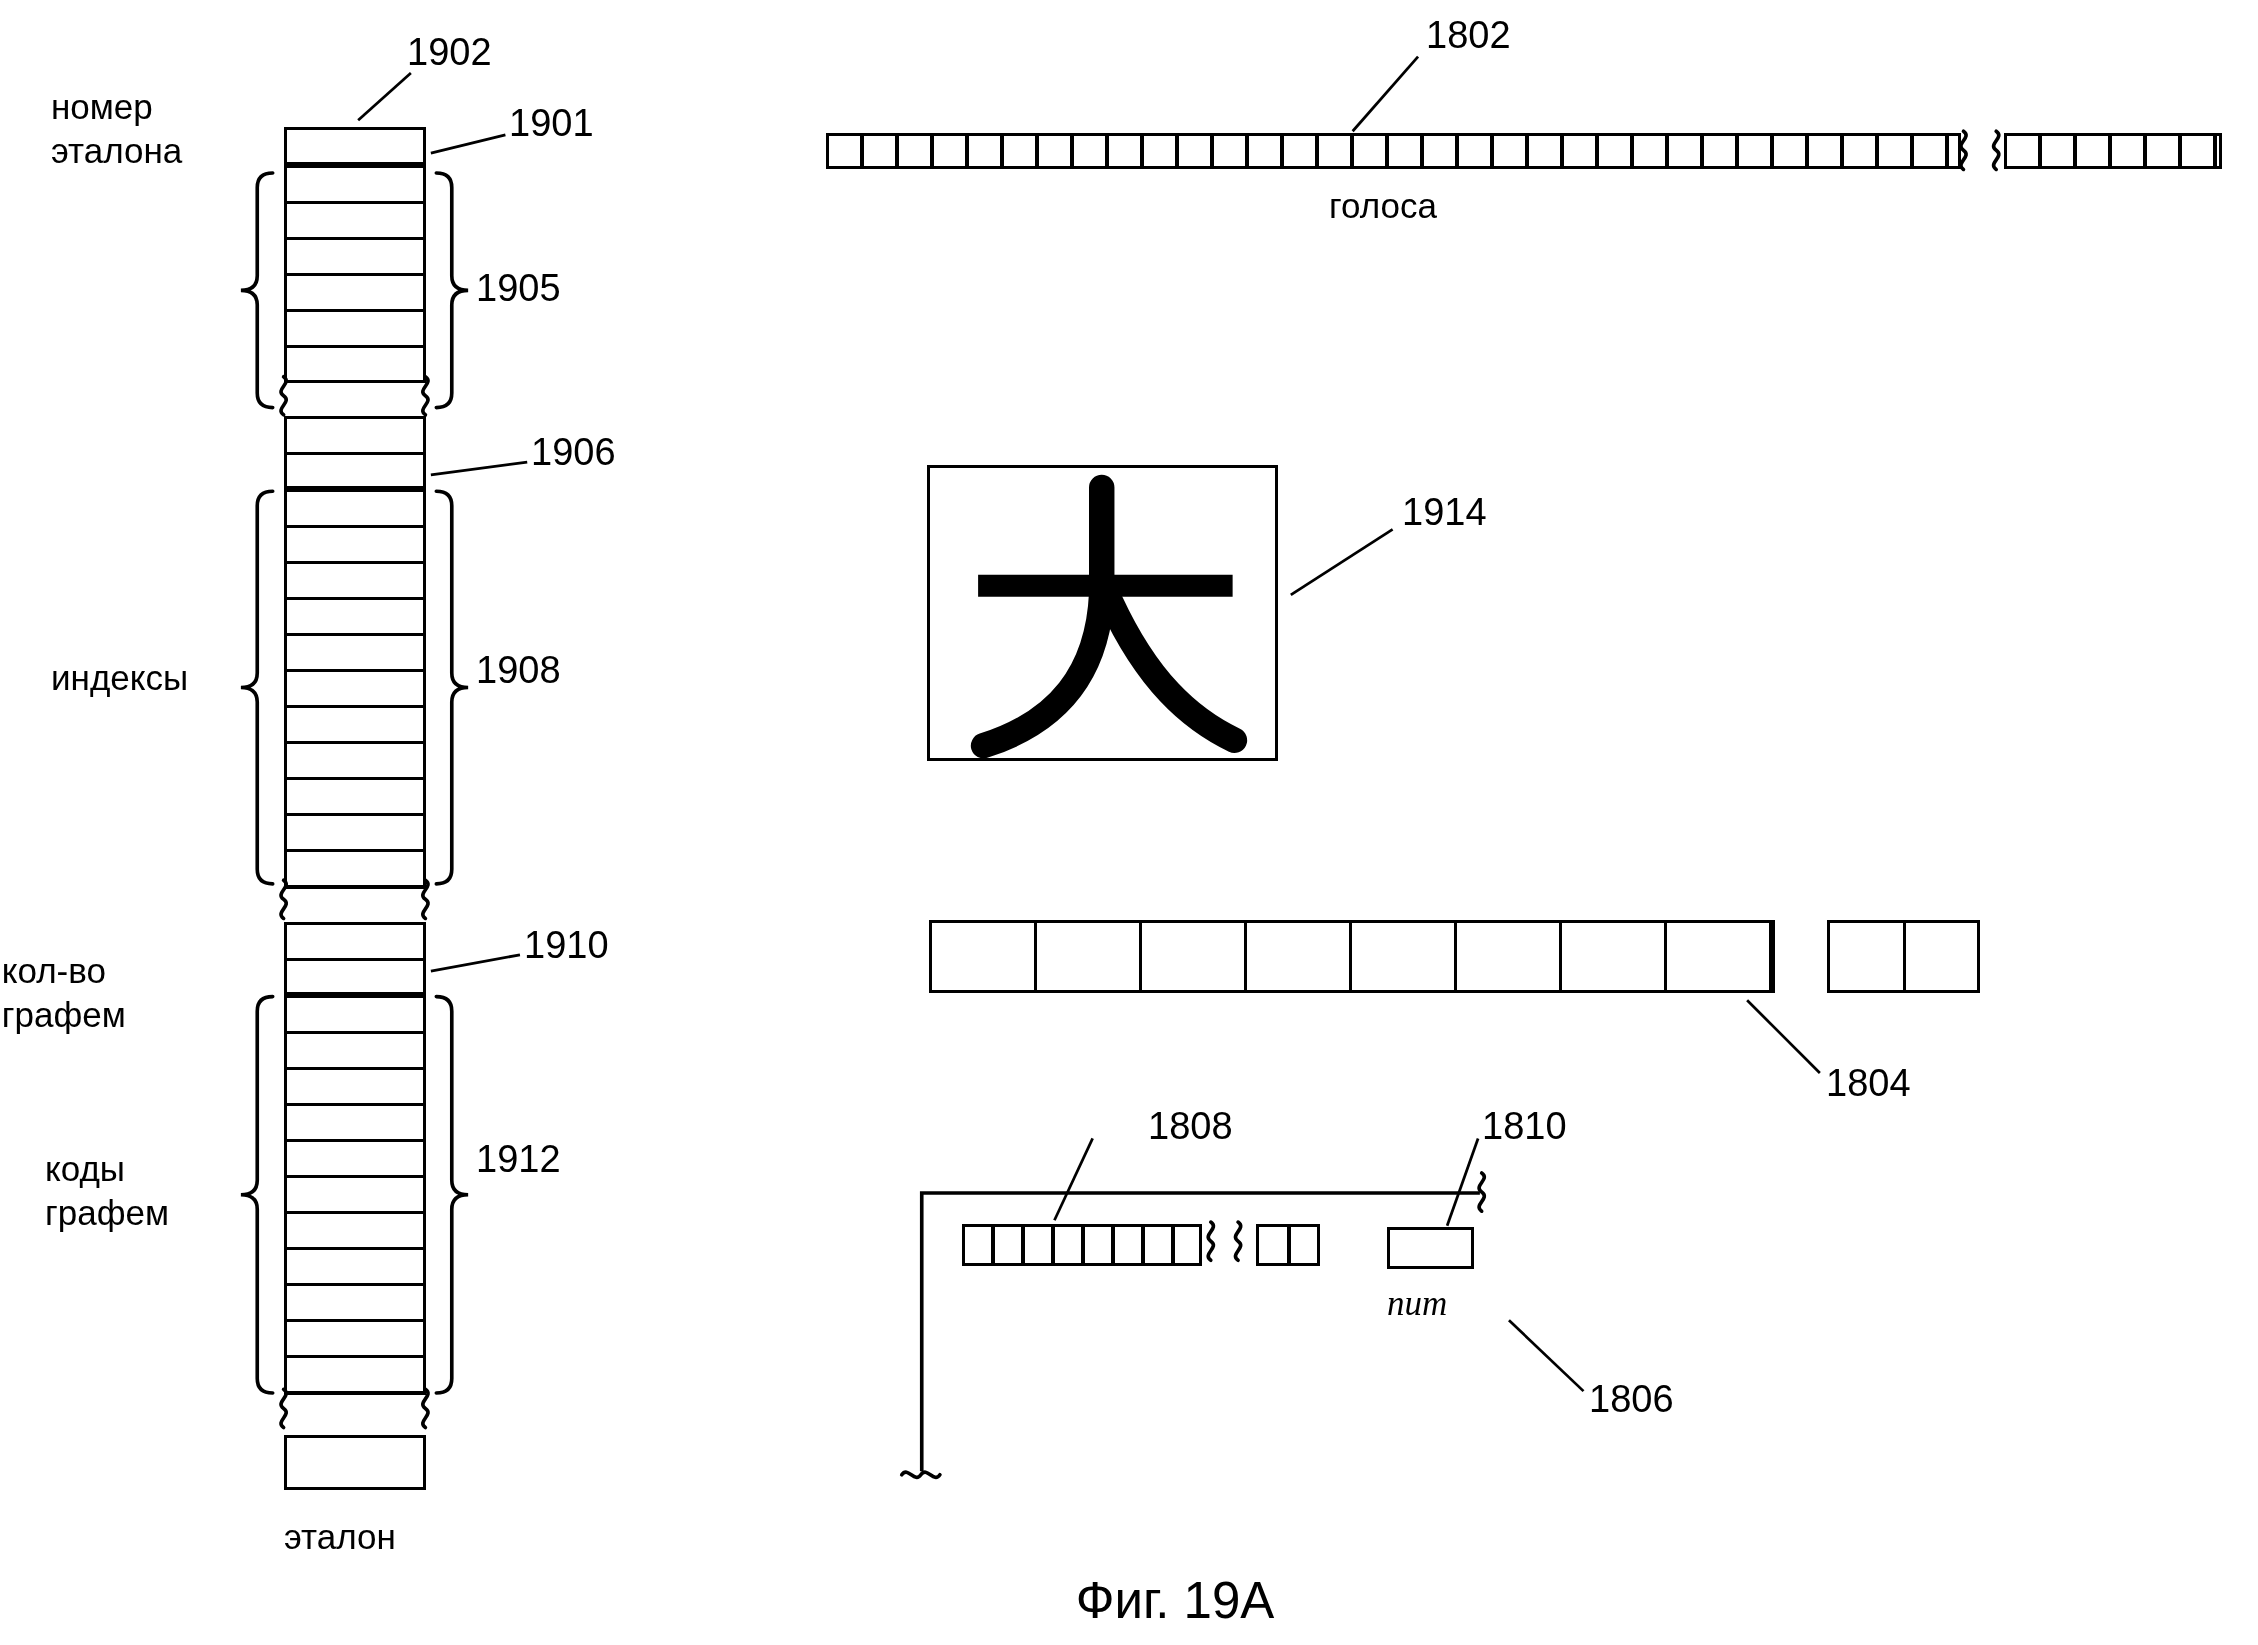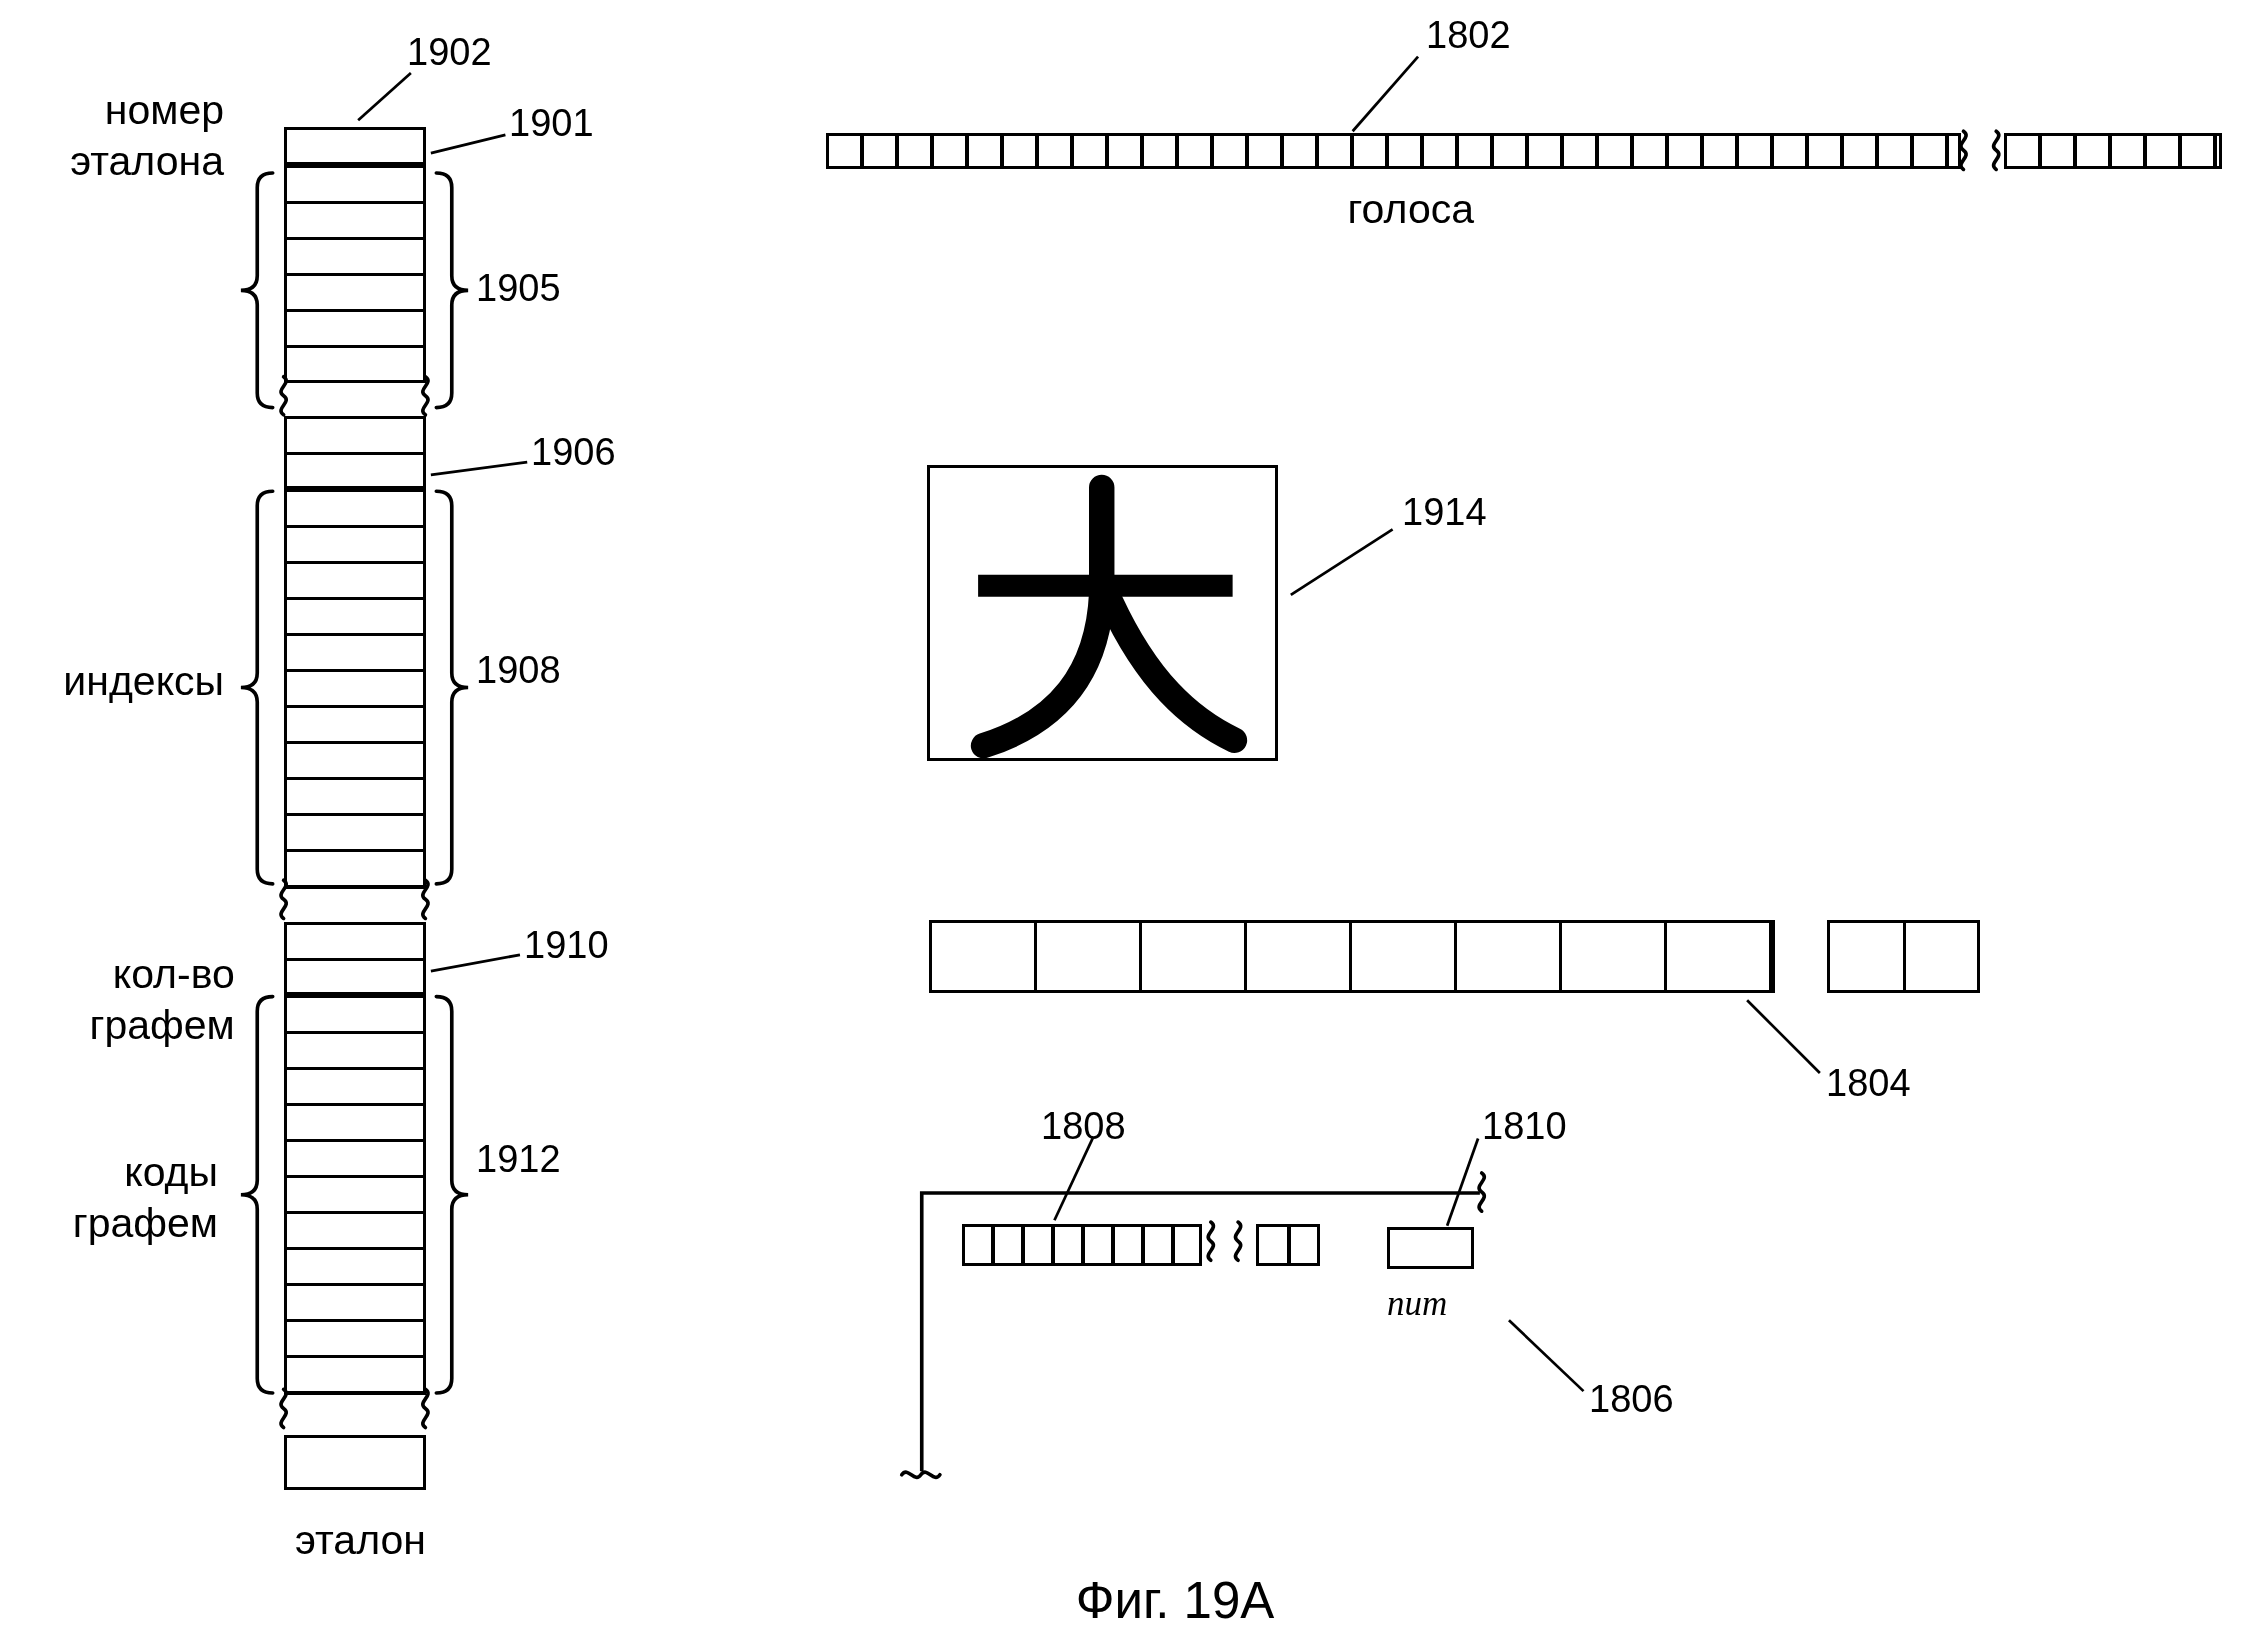--- a/index.html
+++ b/index.html
@@ -18,22 +18,22 @@
     background-color:#fff;
   }
   .rows40{background-image:repeating-linear-gradient(180deg, transparent 0 33px, #000 33px 36px)}
   .cells38{background-image:repeating-linear-gradient(90deg, transparent 0 31px, #000 31px 35px)}
   .cells116{background-image:repeating-linear-gradient(90deg, transparent 0 102px, #000 102px 105px)}
   .cells84{background-image:repeating-linear-gradient(90deg, transparent 0 73px, #000 73px 76px)}
   .cells33{background-image:repeating-linear-gradient(90deg, transparent 0 26px, #000 26px 30px)}
   .cells35{background-image:repeating-linear-gradient(90deg, transparent 0 28px, #000 28px 32px)}
   .lbl{
     position:absolute;
-    font-size:41px;line-height:1.25;
-    text-align:right;
+    font-size:35px;line-height:1.25;
+    text-align:left;
     white-space:pre-line;
   }
   .callout{
     position:absolute;
     font-size:38px;line-height:1;
   }
   .numlbl{
     position:absolute;
     font-family:"Liberation Serif", serif;
     font-style:italic;
@@ -142,20 +142,20 @@
   <div class="callout" style="left:407px;top:33px">1902</div>
   <div class="callout" style="left:509px;top:104px">1901</div>
   <div class="callout" style="left:476px;top:269px">1905</div>
   <div class="callout" style="left:531px;top:433px">1906</div>
   <div class="callout" style="left:476px;top:651px">1908</div>
   <div class="callout" style="left:524px;top:926px">1910</div>
   <div class="callout" style="left:476px;top:1140px">1912</div>
   <div class="callout" style="left:1426px;top:16.4px">1802</div>
   <div class="callout" style="left:1402px;top:493px">1914</div>
   <div class="callout" style="left:1826px;top:1064px">1804</div>
-  <div class="callout" style="left:1041px;top:1107px">1808</div>
+  <div class="callout" style="left:1148px;top:1107px">1808</div>
   <div class="callout" style="left:1482px;top:1107px">1810</div>
   <div class="callout" style="left:1589px;top:1380px">1806</div>
 
   <div class="caption" style="left:993px;top:1571px;width:364px">Фиг. 19А</div>
 
 </div>
 
 
 </body></html>

